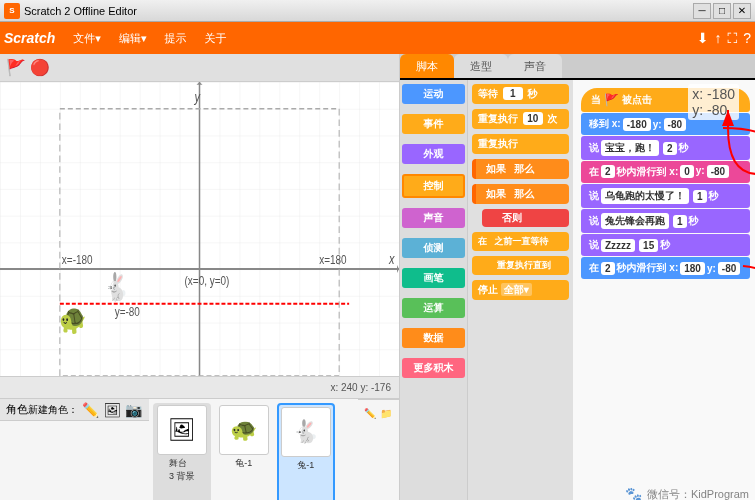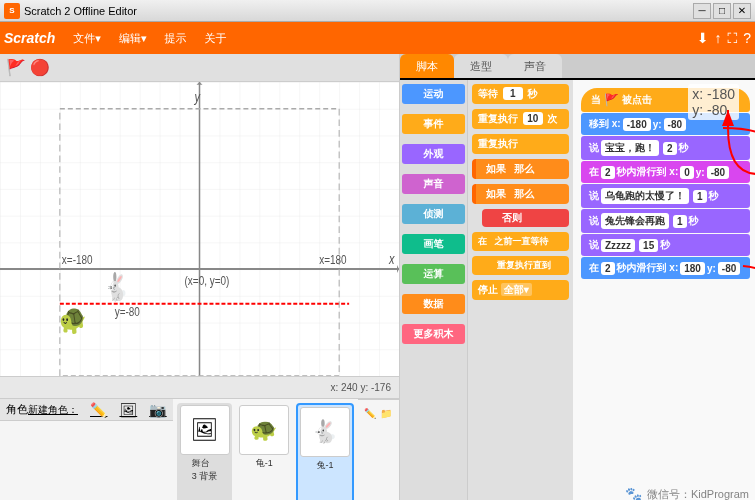--- a/index.html
+++ b/index.html
@@ -93,21 +93,21 @@
     #sprites-header {
       height: 22px;
       display: flex;
       align-items: center;
       justify-content: space-between;
       padding: 0 6px;
       background: #e5e5e5;
       border-bottom: 1px solid #ccc;
       font-size: 11px;
     }
-    #new-sprite-area { display: flex; align-items: center; gap: 12px; font-size: 10px; text-decoration: underline; }
+    #new-sprite-area { display: flex; align-items: center; gap: 4px; font-size: 10px; }
     #sprites-list { display: flex; gap: 4px; padding: 4px; flex: 1; overflow: hidden; }
     .sprite-item {
       display: flex;
       flex-direction: column;
       align-items: center;
       cursor: pointer;
       padding: 2px;
       border-radius: 4px;
       width: 58px;
     }
@@ -387,20 +387,21 @@
       <div class="tab-item">造型</div>
       <div class="tab-item">声音</div>
     </div>
 
     <div id="blocks-layout">
 
       <div id="category-sidebar">
         <div class="cat-item cat-motion">运动</div>
         <div class="cat-item cat-events">事件</div>
         <div class="cat-item cat-looks">外观</div>
+        <div class="cat-item cat-control">控制</div>
         <div class="cat-item cat-sound">声音</div>
         <div class="cat-item cat-sensing">侦测</div>
         <div class="cat-item cat-pen">画笔</div>
         <div class="cat-item cat-operators">运算</div>
         <div class="cat-item cat-data">数据</div>
         <div class="cat-item cat-moreblocks">更多积木</div>
       </div>
 
       <div id="blocks-area">
         <div class="blk">等待 <span class="block-input">1</span> 秒</div>
@@ -425,21 +426,21 @@
           </div>
 
           <div style="background:#4c97ff;padding:4px 8px;min-height:22px;display:flex;align-items:center;font-size:10px;color:white;font-weight:bold;margin-bottom:1px;border-radius:3px;position:relative;">
             移到 x: <span style="background:white;color:#333;border-radius:3px;padding:1px 4px;margin:0 2px;font-size:10px;">-180</span> y: <span style="background:white;color:#333;border-radius:3px;padding:1px 4px;margin:0 2px;font-size:10px;">-80</span>
           </div>
 
           <div style="background:#9966ff;padding:4px 8px;min-height:22px;display:flex;align-items:center;font-size:10px;color:white;font-weight:bold;margin-bottom:1px;border-radius:3px;">
             说 <span style="background:white;color:#333;border-radius:3px;padding:1px 4px;margin:0 2px;">宝宝，跑！</span> <span style="background:white;color:#333;border-radius:3px;padding:1px 4px;margin:0 2px;">2</span> 秒
           </div>
 
-          <div style="background:#d946ef;padding:4px 8px;min-height:22px;display:flex;align-items:center;font-size:10px;color:white;font-weight:bold;margin-bottom:1px;border-radius:3px;">
+          <div style="background:#ec4899;padding:4px 8px;min-height:22px;display:flex;align-items:flex-start;font-size:10px;color:white;font-weight:bold;margin-bottom:1px;border-radius:3px;">
             在 <span style="background:white;color:#333;border-radius:3px;padding:1px 4px;margin:0 2px;">2</span> 秒内滑行到 x: <span style="background:white;color:#333;border-radius:3px;padding:1px 4px;margin:0 2px;">0</span> y: <span style="background:white;color:#333;border-radius:3px;padding:1px 4px;margin:0 2px;">-80</span>
           </div>
 
           <div style="background:#9966ff;padding:4px 8px;min-height:22px;display:flex;align-items:center;font-size:10px;color:white;font-weight:bold;margin-bottom:1px;border-radius:3px;">
             说 <span style="background:white;color:#333;border-radius:3px;padding:1px 4px;margin:0 2px;">乌龟跑的太慢了！</span> <span style="background:white;color:#333;border-radius:3px;padding:1px 4px;margin:0 2px;">1</span> 秒
           </div>
 
           <div style="background:#9966ff;padding:4px 8px;min-height:22px;display:flex;align-items:center;font-size:10px;color:white;font-weight:bold;margin-bottom:1px;border-radius:3px;">
             说 <span style="background:white;color:#333;border-radius:3px;padding:1px 4px;margin:0 2px;">兔先锋会再跑</span> <span style="background:white;color:#333;border-radius:3px;padding:1px 4px;margin:0 2px;">1</span> 秒
           </div>

